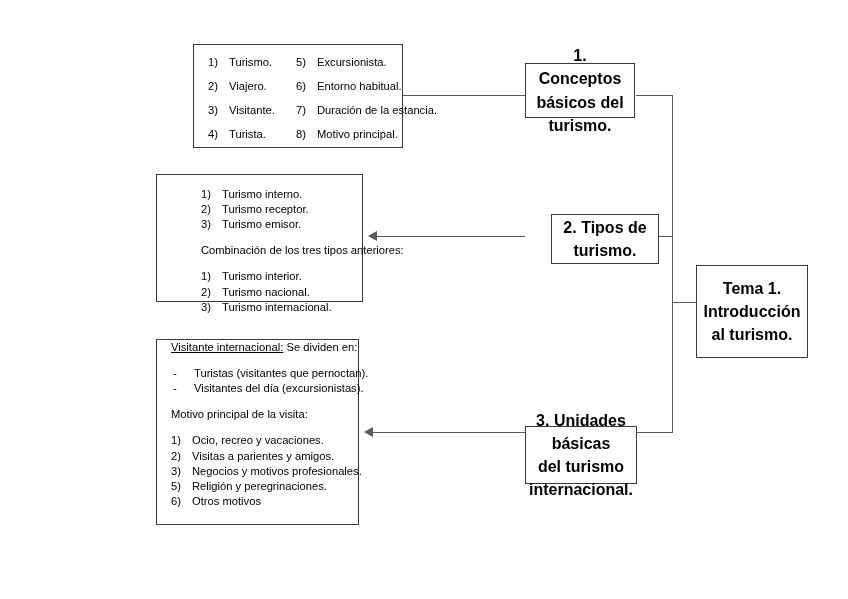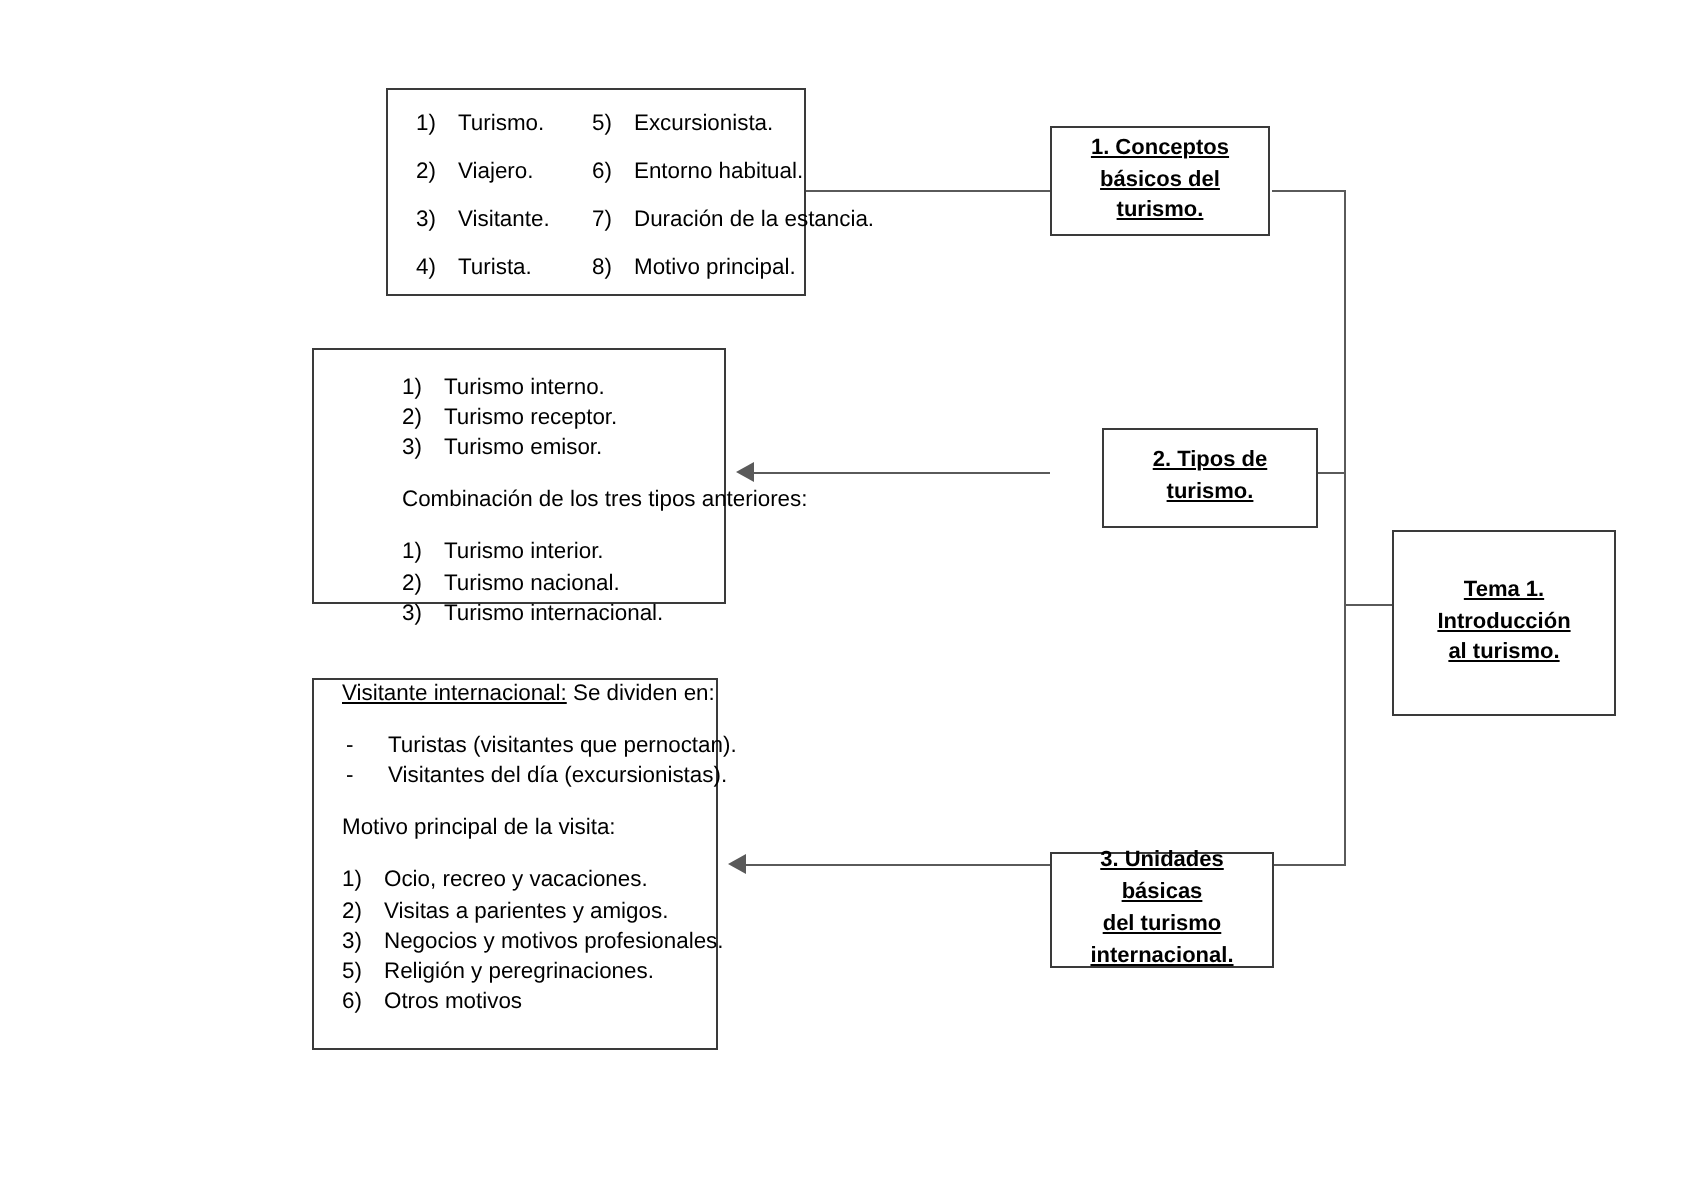--- a/index.html
+++ b/index.html
@@ -55,24 +55,23 @@
   .uline { text-decoration: underline; }
 
   
   .topic {
     display: flex;
     align-items: center;
     justify-content: center;
     text-align: center;
   }
   .topic .label {
-    font-size: 11px;
+    font-size: 16px;
     font-weight: bold;
     line-height: 1.45;
-    text-decoration: underline;
     padding: 0 6px;
   }
 
   
   .conn {
     position: absolute;
     background: #5a5a5a;
     z-index: 1;
   }
   .h-line { height: 1.4px; }

